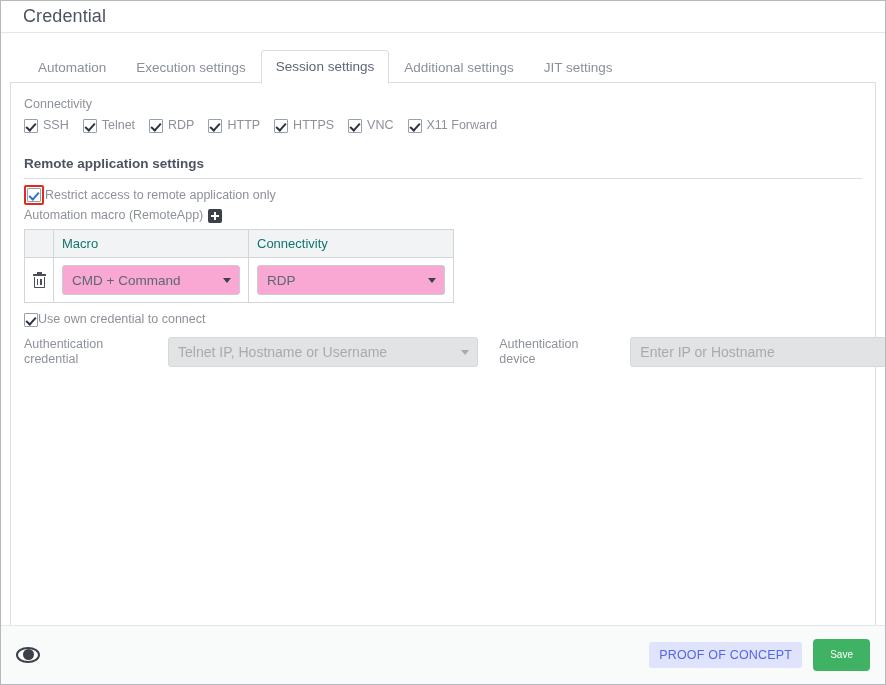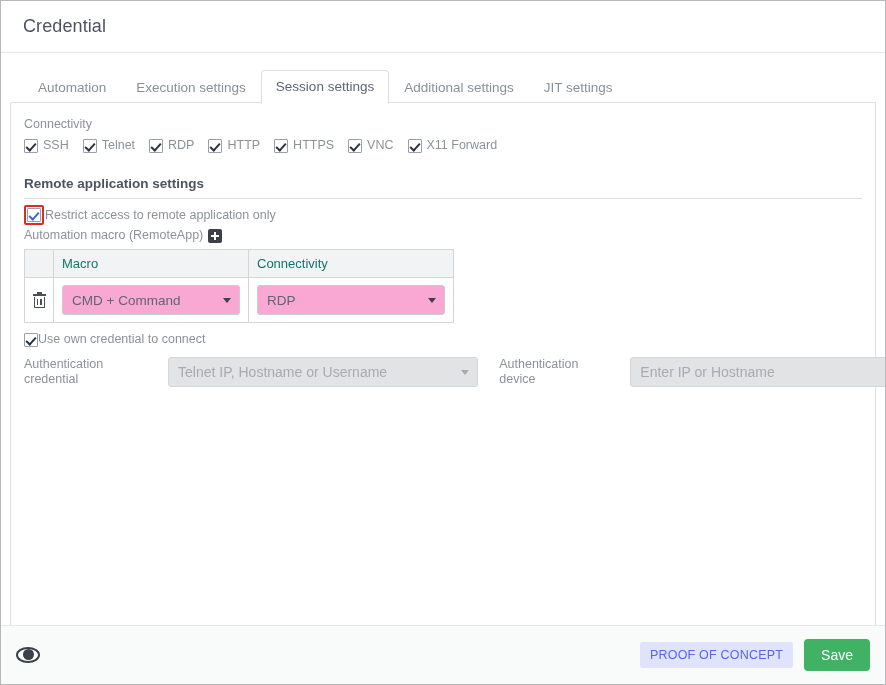--- a/index.html
+++ b/index.html
@@ -20,21 +20,21 @@
     left: 0; top: 0;
     width: 886px; height: 685px;
     border: 1px solid #b6b8bb;
     background: #ffffff;
     display: flex;
     flex-direction: column;
   }
 
   
   .titlebar {
-    height: 52px;
+    height: 32px;
     border-bottom: 1px solid #e4e6e8;
     display: flex;
     align-items: center;
     padding: 0 22px;
     flex: 0 0 auto;
     background: #ffffff;
   }
   .title-text {
     font-size: 18px;
     color: #4d5360;
@@ -366,21 +366,21 @@
     padding: 6px 10px;
     border-radius: 3px;
     margin-right: 11px;
     white-space: nowrap;
   }
   .save-btn {
     background: #3fb264;
     color: #ffffff;
     border: none;
     border-radius: 4px;
-    font-size: 14px;
+    font-size: 10px;
     font-family: "Liberation Sans", sans-serif;
     padding: 8px 17px;
     cursor: pointer;
     line-height: 16px;
   }
 </style>
 </head>
 <body>
 
 <div class="window">

